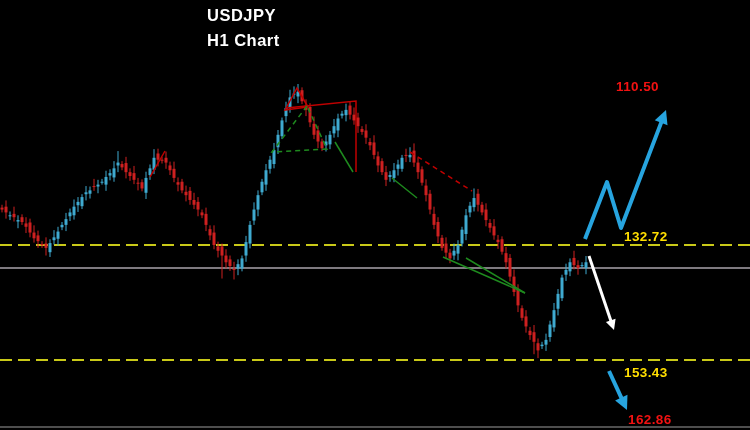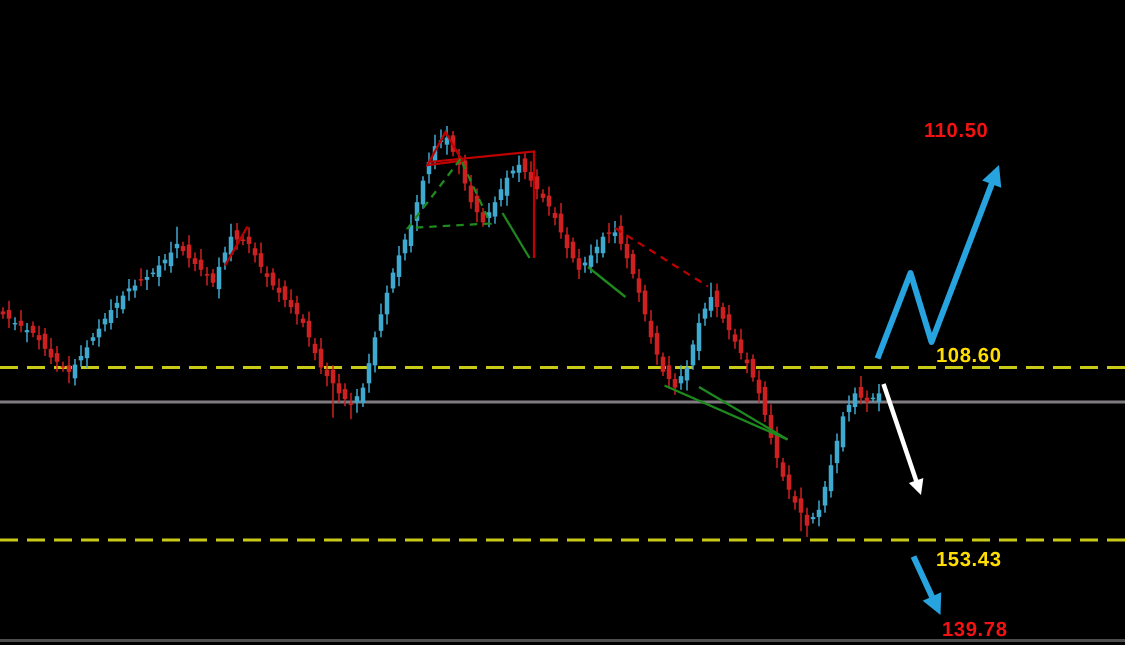--- a/index.html
+++ b/index.html
@@ -340,20 +340,24 @@
       <g>
         <polyline points="589,256 612.0411962881283,324.2019410128598" fill="none" stroke="#ffffff" stroke-width="3" stroke-linejoin="round"></polyline>
         <polygon points="614,330 605.9036113242637,321.968904781326 615.5670429694974,318.7042319282065" fill="#ffffff"></polygon>
       </g>
       <g>
         <polyline points="609,371 623.5804852719122,402.5910514224763" fill="none" stroke="#27a4df" stroke-width="4" stroke-linejoin="round"></polyline>
         <polygon points="627,410 615.1266849719173,400.5013479775337 627.4749326011233,394.802156764054" fill="#27a4df"></polygon>
       </g>
     </svg>
 
+  <div class="title-block">
+    <div>USDJPY</div>
+    <div>H1 Chart</div>
+  </div>
 
   <div class="price-label lbl-upper-target">110.50</div>
-  <div class="price-label lbl-resistance">108.60</div>
+  <div class="price-label lbl-resistance">132.72</div>
   <div class="price-label lbl-support">153.43</div>
-  <div class="price-label lbl-lower-target">139.78</div>
+  <div class="price-label lbl-lower-target">162.86</div>
 
   <div class="bottom-border"></div>
 </div>
 
 </body></html>

